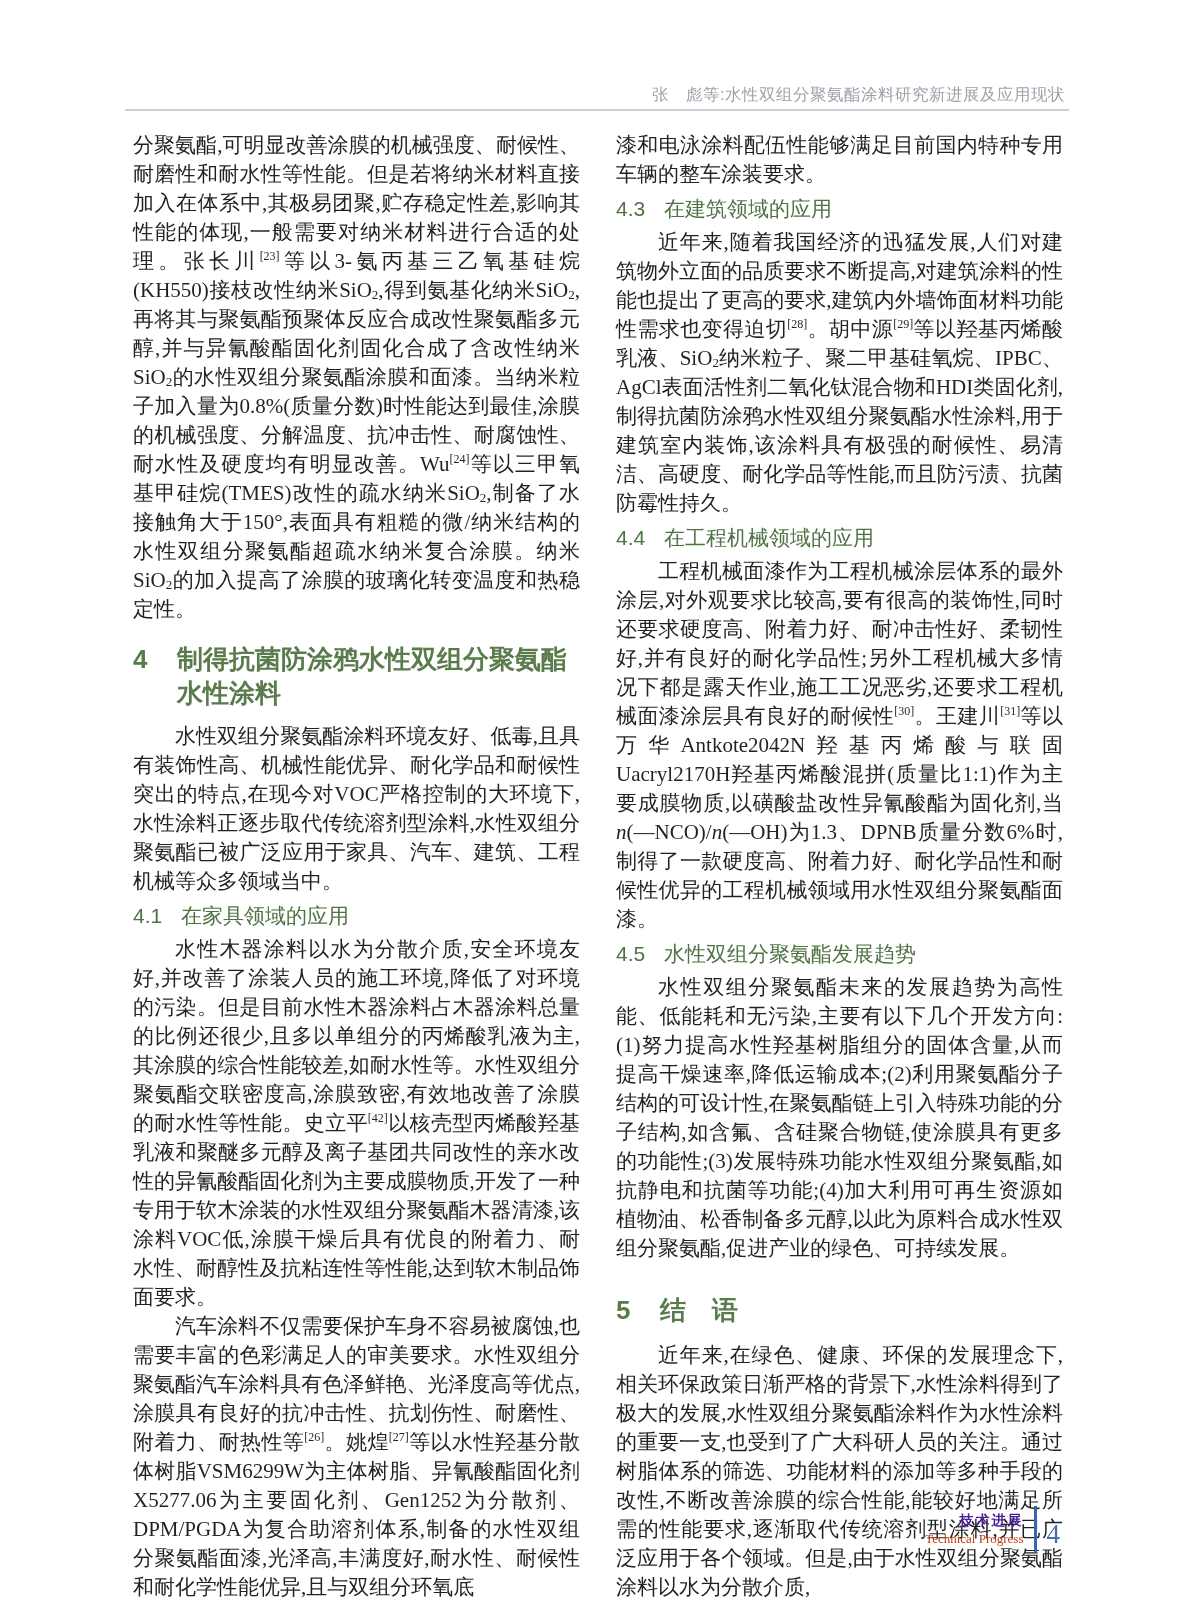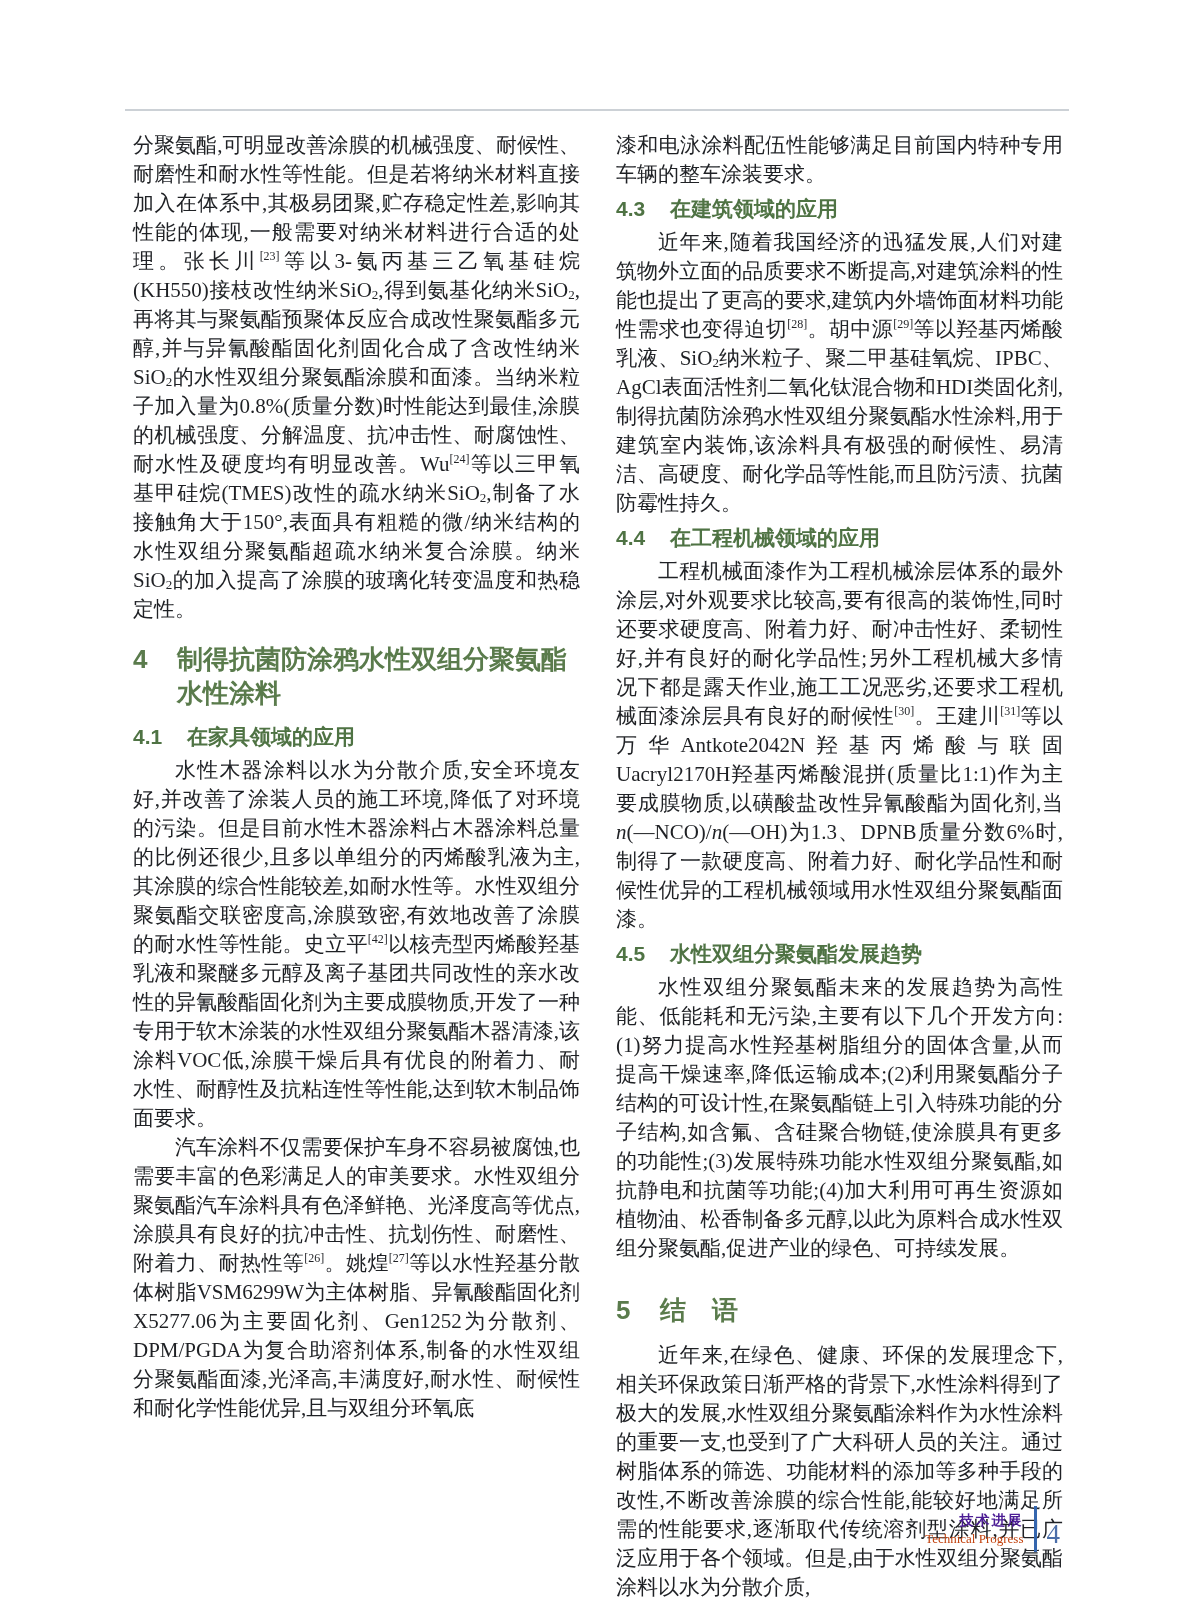--- a/index.html
+++ b/index.html
@@ -37,21 +37,21 @@
     display:flex; margin:18px 0 12px;
     font-family:"Liberation Sans","DejaVu Sans",sans-serif;
     font-weight:bold; color:#5a7b4c; font-size:26px; line-height:34px;
   }
   .h1-num { width:44px; flex:none; }
   .h1-text { flex:1; }
   .h1.conclusion { margin:30px 0 14px; }
   .h2 {
     display:flex; margin:5px 0 4px;
     font-family:"Liberation Sans","DejaVu Sans",sans-serif;
-    font-weight:bold; color:#4f7344; font-size:21px; line-height:30px;gap:6px;
+    font-weight:normal; color:#4f7344; font-size:21px; line-height:30px;
   }
   .h2-num { width:48px; flex:none; }
   .h2-text { flex:1; }
   .footer {
     position:absolute; right:127px; bottom:48px;
     display:flex; align-items:center; gap:10px;
   }
   .footer-labels { text-align:right; }
   .footer-cn {
     font-family:"Liberation Sans","DejaVu Sans",sans-serif;
@@ -65,32 +65,36 @@
   .footer-page {
     font-family:"Liberation Serif","DejaVu Serif",serif;
     font-size:27px; color:#4b6ea9; padding-top:10px;
   }
 </style>
 </head>
 <body>
 
 <div class="page">
 
+  <div class="running-head">
+    <span>张　彪等:水性双组分聚氨酯涂料研究新进展及应用现状</span>
+  </div>
   <div class="head-rule"></div>
 
   <div class="columns">
 
     <div class="col">
       <p class="body">分聚氨酯,可明显改善涂膜的机械强度、耐候性、耐磨性和耐水性等性能。但是若将纳米材料直接加入在体系中,其极易团聚,贮存稳定性差,影响其性能的体现,一般需要对纳米材料进行合适的处理。张长川<sup>[23]</sup>等以3-氨丙基三乙氧基硅烷(KH550)接枝改性纳米SiO<sub>2</sub>,得到氨基化纳米SiO<sub>2</sub>,再将其与聚氨酯预聚体反应合成改性聚氨酯多元醇,并与异氰酸酯固化剂固化合成了含改性纳米SiO<sub>2</sub>的水性双组分聚氨酯涂膜和面漆。当纳米粒子加入量为0.8%(质量分数)时性能达到最佳,涂膜的机械强度、分解温度、抗冲击性、耐腐蚀性、耐水性及硬度均有明显改善。Wu<sup>[24]</sup>等以三甲氧基甲硅烷(TMES)改性的疏水纳米SiO<sub>2</sub>,制备了水接触角大于150°,表面具有粗糙的微/纳米结构的水性双组分聚氨酯超疏水纳米复合涂膜。纳米SiO<sub>2</sub>的加入提高了涂膜的玻璃化转变温度和热稳定性。</p>
 
       <div class="h1">
         <span class="h1-num">4</span>
         <span class="h1-text">制得抗菌防涂鸦水性双组分聚氨酯水性涂料</span>
       </div>
 
+      <p class="body indent">水性双组分聚氨酯涂料环境友好、低毒,且具有装饰性高、机械性能优异、耐化学品和耐候性突出的特点,在现今对VOC严格控制的大环境下,水性涂料正逐步取代传统溶剂型涂料,水性双组分聚氨酯已被广泛应用于家具、汽车、建筑、工程机械等众多领域当中。</p>
 
       <div class="h2">
         <span class="h2-num">4.1</span>
         <span class="h2-text">在家具领域的应用</span>
       </div>
 
       <p class="body indent">水性木器涂料以水为分散介质,安全环境友好,并改善了涂装人员的施工环境,降低了对环境的污染。但是目前水性木器涂料占木器涂料总量的比例还很少,且多以单组分的丙烯酸乳液为主,其涂膜的综合性能较差,如耐水性等。水性双组分聚氨酯交联密度高,涂膜致密,有效地改善了涂膜的耐水性等性能。史立平<sup>[42]</sup>以核壳型丙烯酸羟基乳液和聚醚多元醇及离子基团共同改性的亲水改性的异氰酸酯固化剂为主要成膜物质,开发了一种专用于软木涂装的水性双组分聚氨酯木器清漆,该涂料VOC低,涂膜干燥后具有优良的附着力、耐水性、耐醇性及抗粘连性等性能,达到软木制品饰面要求。</p>
 
 
       <p class="body indent">汽车涂料不仅需要保护车身不容易被腐蚀,也需要丰富的色彩满足人的审美要求。水性双组分聚氨酯汽车涂料具有色泽鲜艳、光泽度高等优点,涂膜具有良好的抗冲击性、抗划伤性、耐磨性、附着力、耐热性等<sup>[26]</sup>。姚煌<sup>[27]</sup>等以水性羟基分散体树脂VSM6299W为主体树脂、异氰酸酯固化剂X5277.06为主要固化剂、Gen1252为分散剂、DPM/PGDA为复合助溶剂体系,制备的水性双组分聚氨酯面漆,光泽高,丰满度好,耐水性、耐候性和耐化学性能优异,且与双组分环氧底</p>

